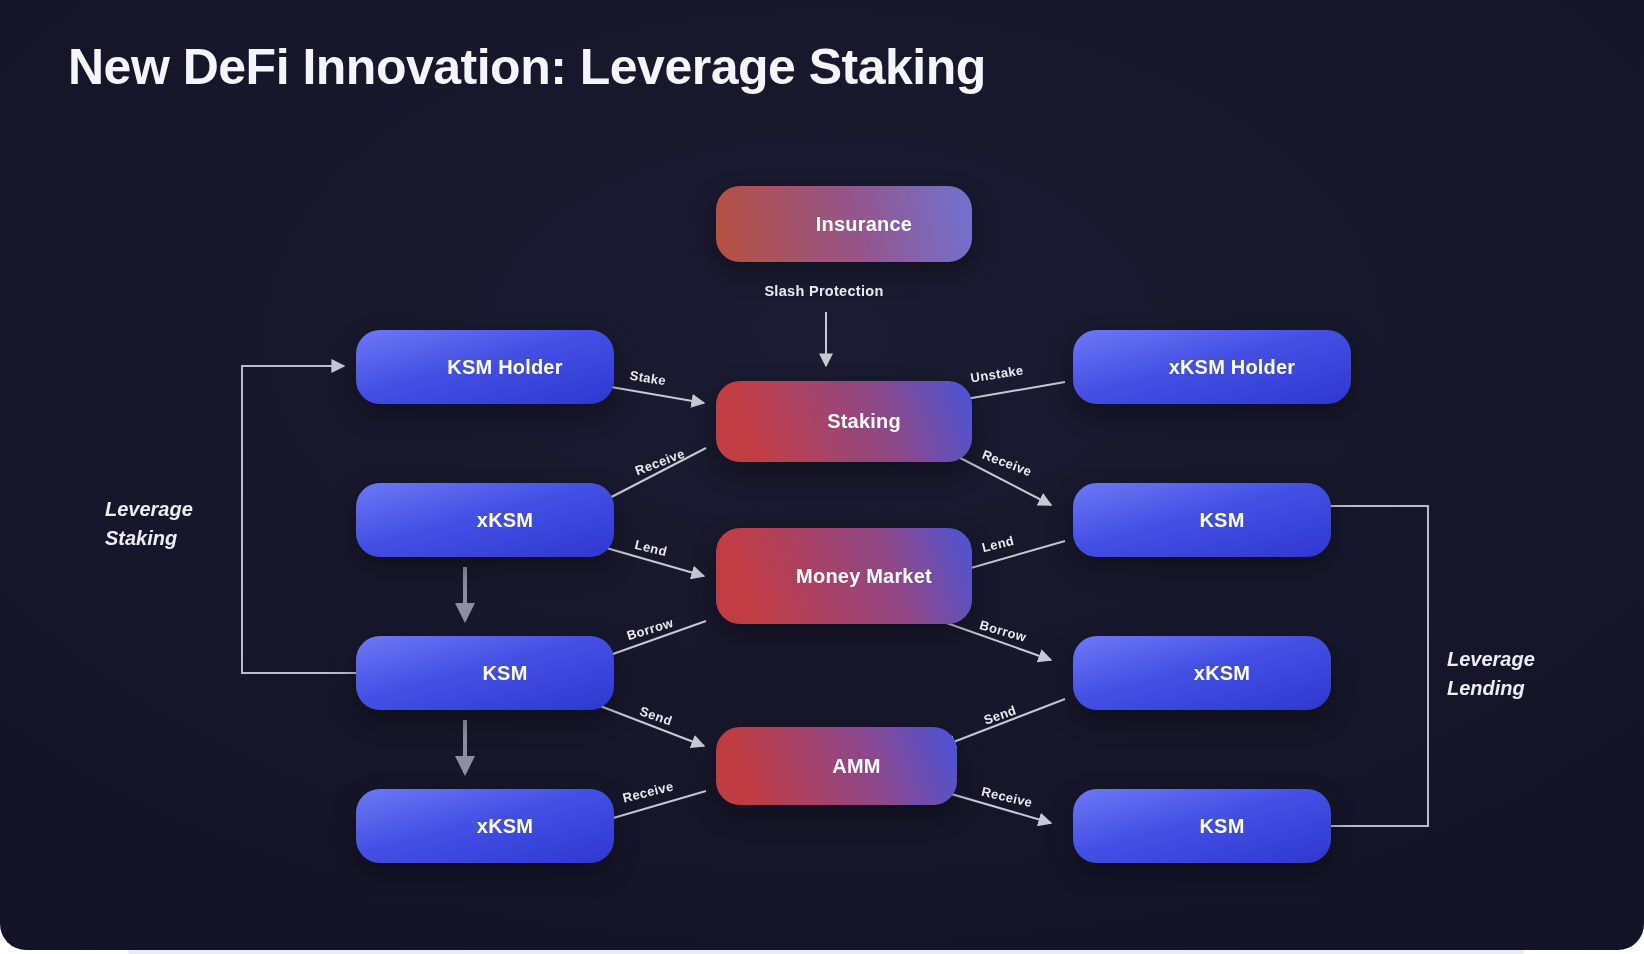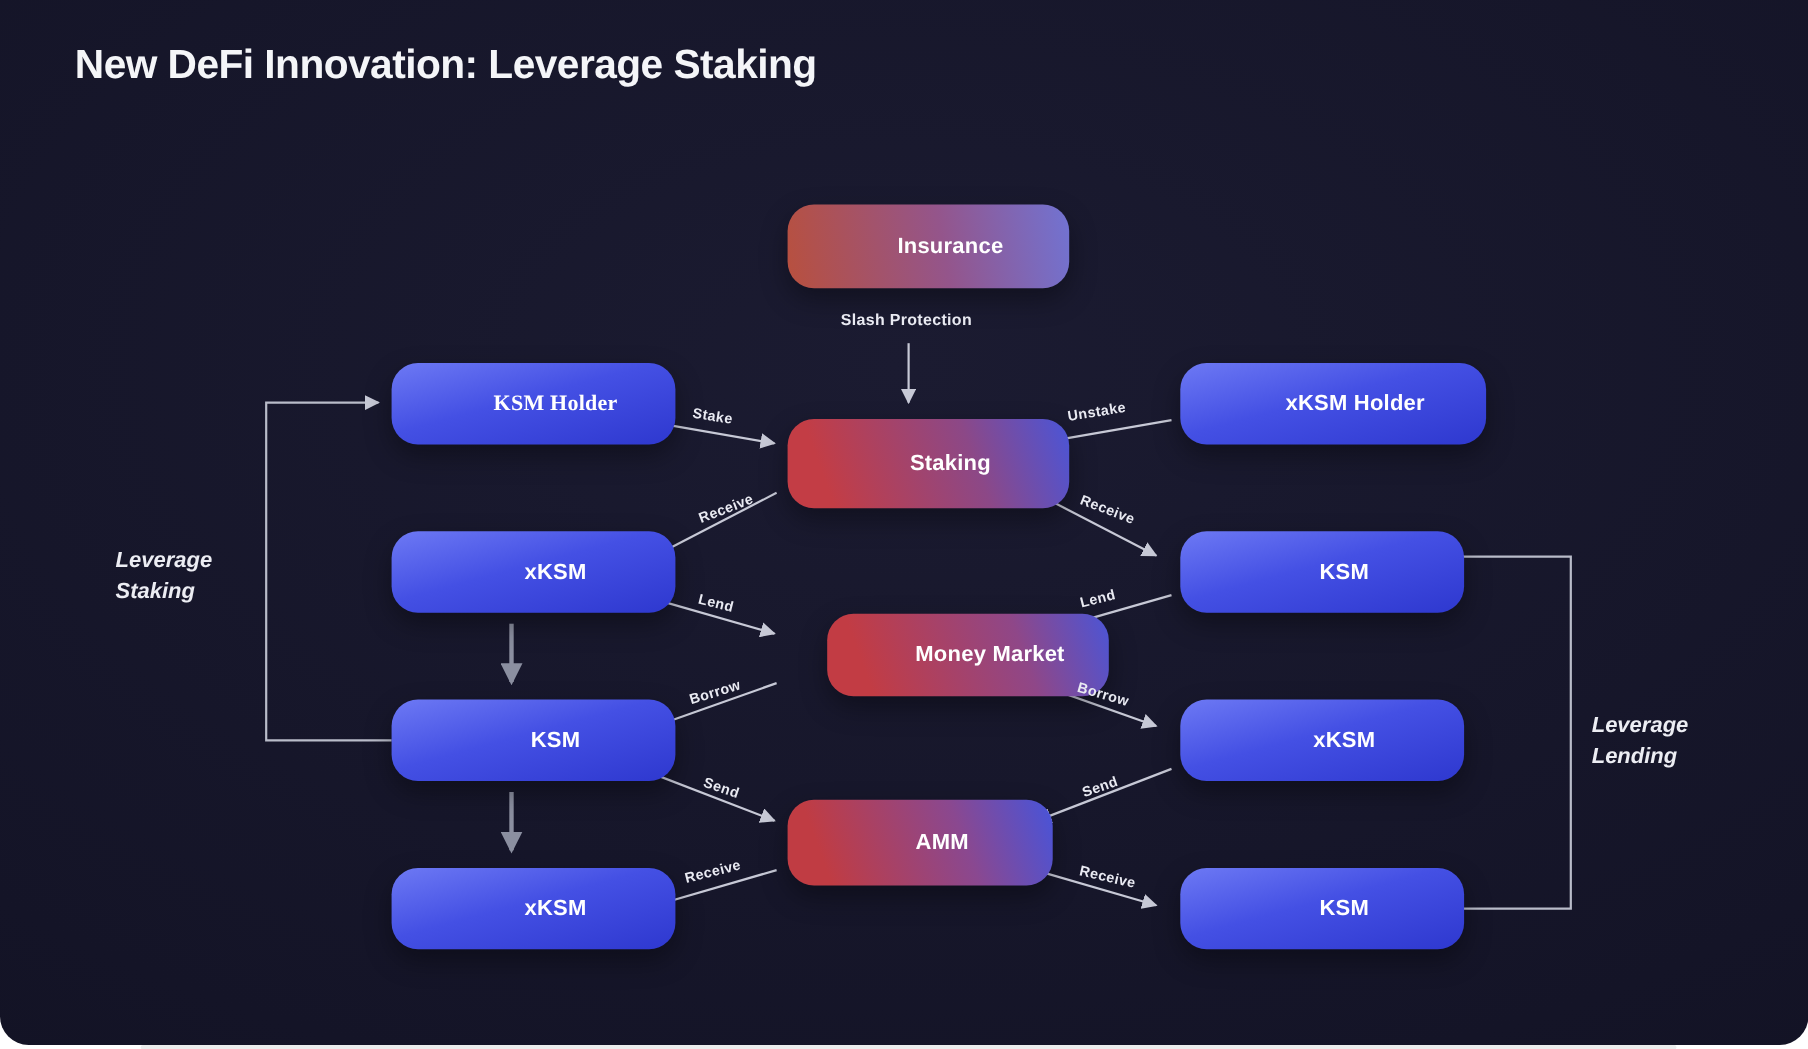--- a/index.html
+++ b/index.html
@@ -3,21 +3,21 @@
 <meta charset="utf-8">
 <style>
   html,body{margin:0;padding:0;background:#ffffff;font-family:"Liberation Sans",sans-serif;}
   .stage{
     position:relative;width:1644px;height:950px;overflow:hidden;
     background:radial-gradient(130% 130% at 50% 35%, #1b1b31 0%, #141427 55%, #0f0f1d 100%);
     border-radius:0 0 26px 26px;
   }
   .page-title{
     position:absolute;left:68px;top:38px;margin:0;
-    font-size:37px;font-weight:bold;letter-spacing:-0.5px;color:#f4f5f8;
+    font-size:50px;font-weight:bold;letter-spacing:-0.5px;color:#f4f5f8;
   }
   svg.wires{position:absolute;left:0;top:0;pointer-events:none;}
   .node{
     position:absolute;display:flex;align-items:center;justify-content:center;
     border-radius:24px;box-shadow:0 10px 24px rgba(0,0,0,0.35);padding-left:40px;
   }
   .node .node-label{color:#ffffff;font-weight:bold;font-size:20px;letter-spacing:0.2px;}
   .node.blue{background:linear-gradient(165deg,#6d79f4 0%,#4450e4 45%,#2e38cf 100%);}
   .node.hot-insurance{background:linear-gradient(80deg,#b8503e 0%,#94558b 55%,#7173d2 100%);}
   .node.hot-staking{background:linear-gradient(70deg,#c33d45 15%,#8c4887 65%,#4a55d8 100%);}
@@ -83,29 +83,29 @@
 
   <div class="node hot-insurance" style="left:716px;top:186px;width:216px;height:76px;">
     <span class="node-label">Insurance</span>
   </div>
   <span class="sub-label" style="left:824px;top:291px;">Slash Protection</span>
 
   <div class="node hot-staking" style="left:716px;top:381px;width:216px;height:81px;">
     <span class="node-label">Staking</span>
   </div>
 
-  <div class="node hot-market" style="left:716px;top:558px;width:216px;height:75px;margin-left:36px;">
+  <div class="node hot-market" style="left:716px;top:528px;width:216px;height:96px;">
     <span class="node-label">Money Market</span>
   </div>
 
   <div class="node hot-amm" style="left:716px;top:727px;width:201px;height:78px;">
     <span class="node-label">AMM</span>
   </div>
 
-  <div class="node blue" style="left:356px;top:330px;width:218px;height:74px;font-family:Liberation Serif, serif;">
+  <div class="node blue" style="left:356px;top:330px;width:218px;height:74px;">
     <span class="node-label">KSM Holder</span>
   </div>
   <div class="node blue" style="left:356px;top:483px;width:218px;height:74px;">
     <span class="node-label">xKSM</span>
   </div>
   <div class="node blue" style="left:356px;top:636px;width:218px;height:74px;">
     <span class="node-label">KSM</span>
   </div>
   <div class="node blue" style="left:356px;top:789px;width:218px;height:74px;">
     <span class="node-label">xKSM</span>

